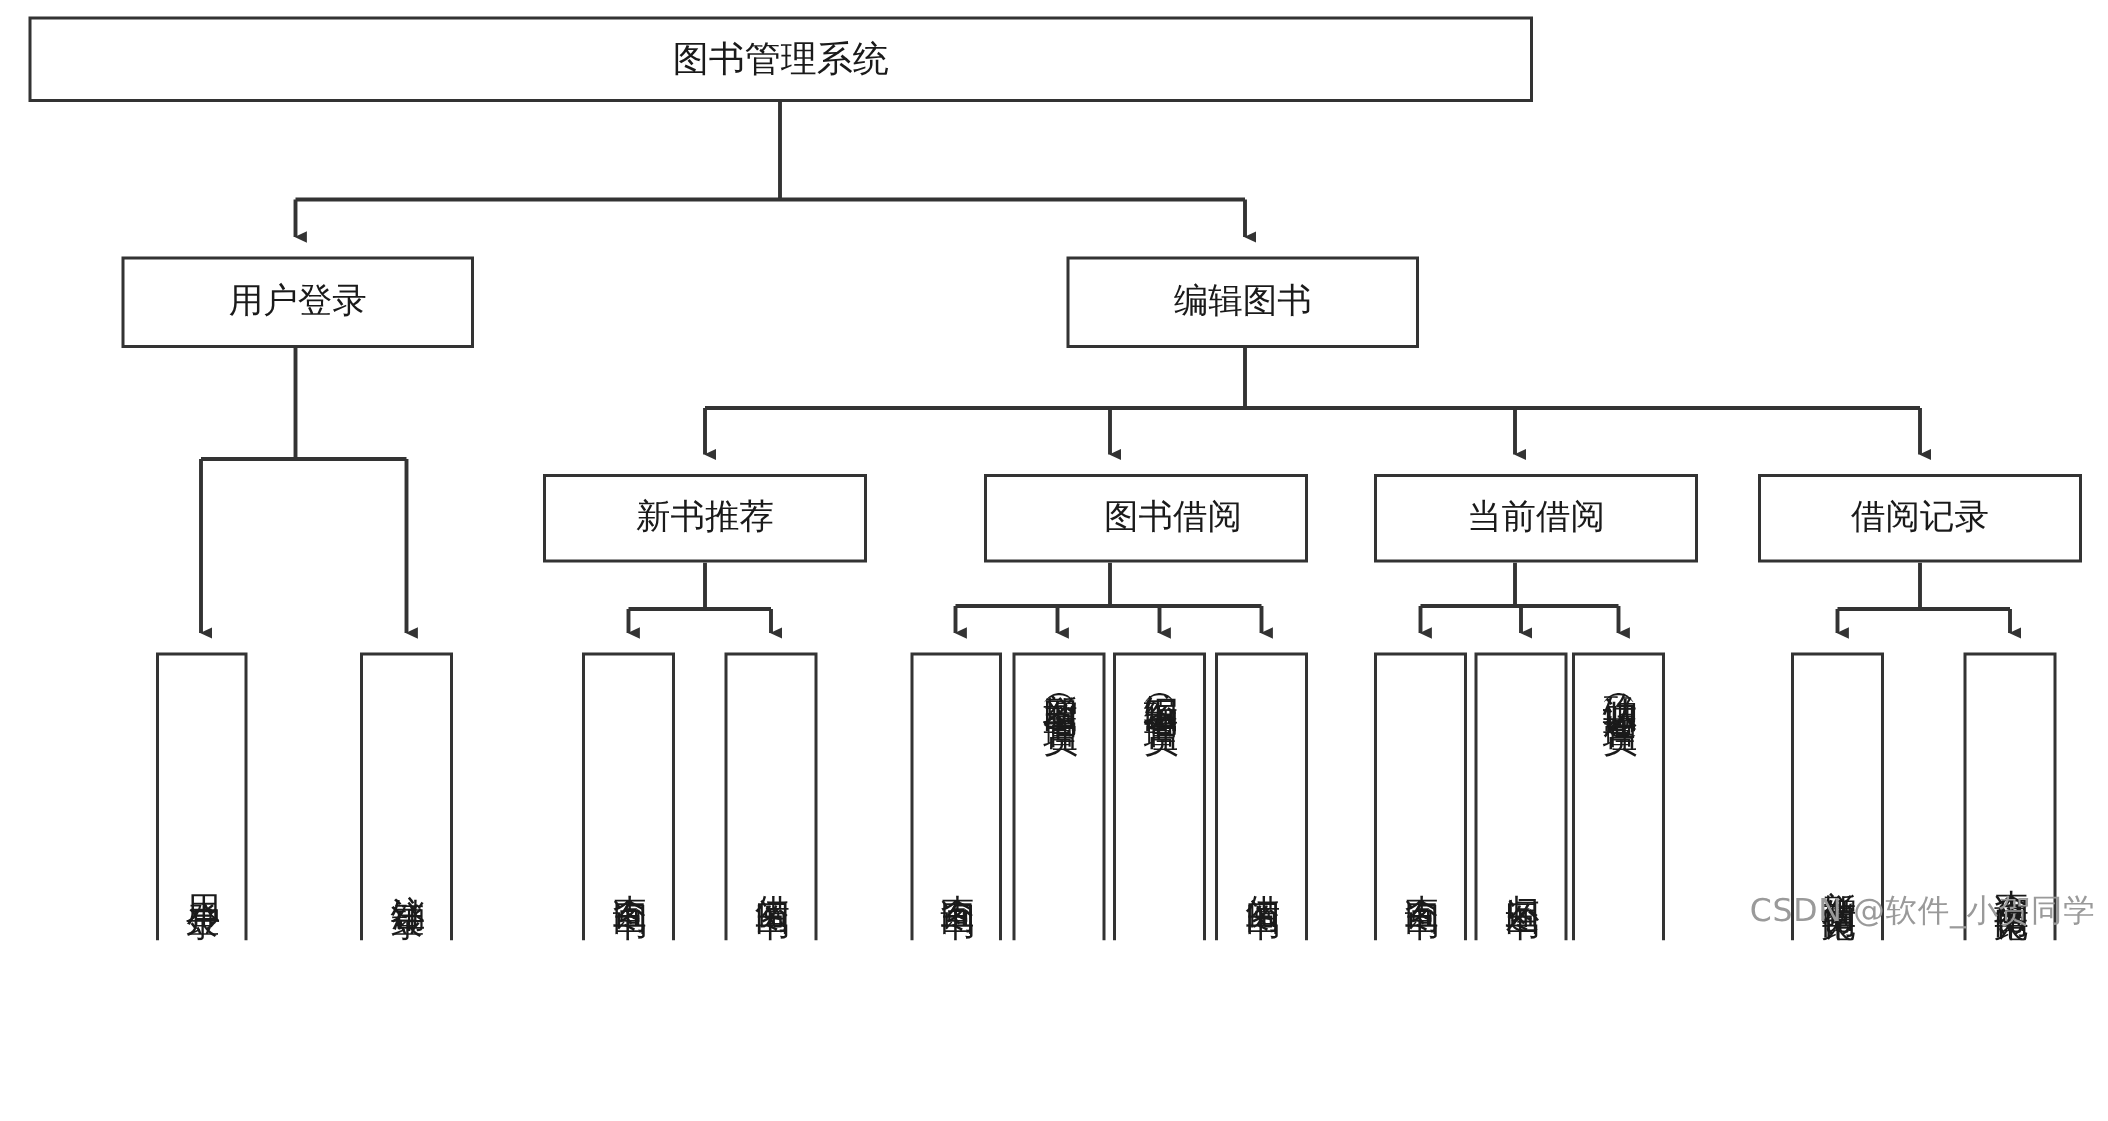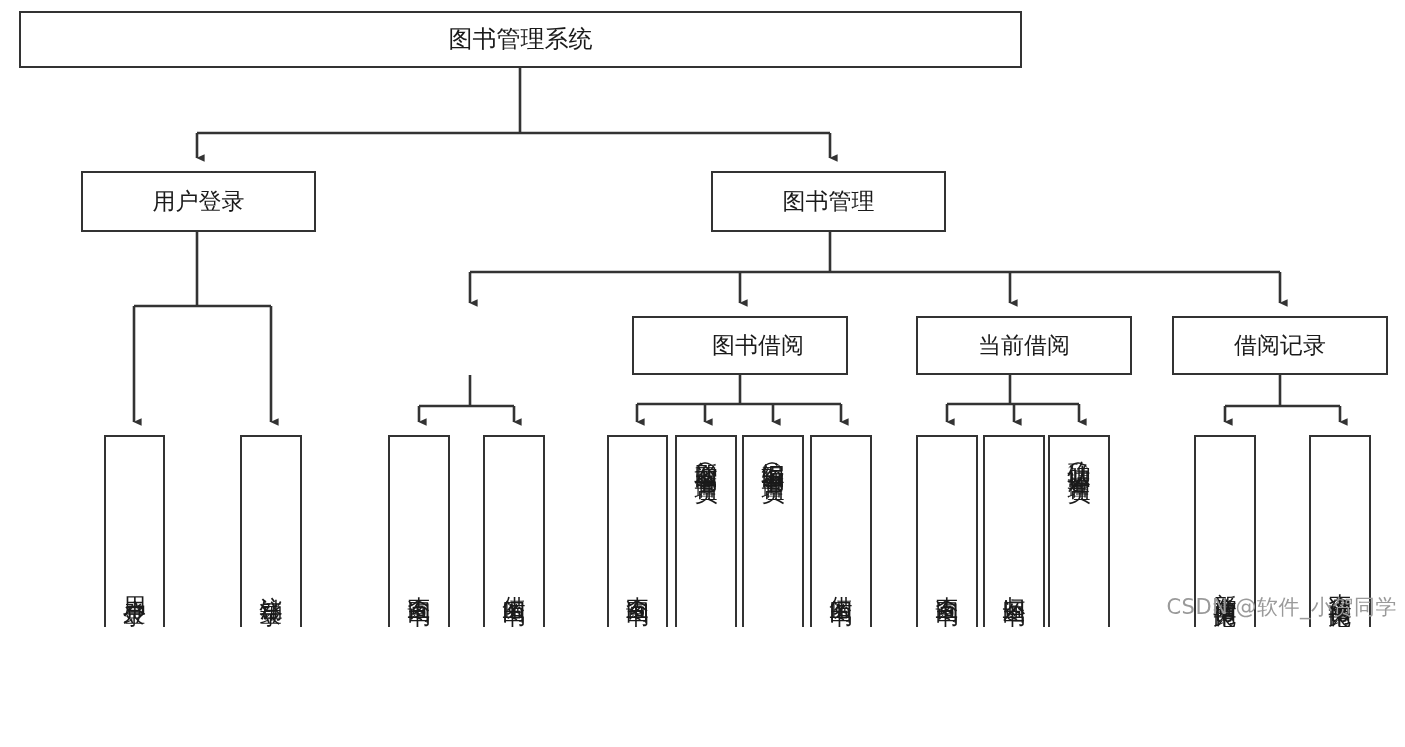--- a/index.html
+++ b/index.html
@@ -133,24 +133,27 @@
   </svg>
 
   <div class="node root horizontal" style="left:19px; top:11px; width:1003px; height:57px;">
     <span class="node-label">图书管理系统</span>
   </div>
 
   <div class="node horizontal" style="left:81px; top:171px; width:235px; height:61px;">
     <span class="node-label">用户登录</span>
   </div>
   <div class="node horizontal" style="left:711px; top:171px; width:235px; height:61px;">
-    <span class="node-label">图书管理</span>
-  </div>
-
-  <div class="node horizontal" style="left:632px; top:316px; width:216px; height:59px;padding-left:36px;">
+    <span class="node-label">编辑图书</span>
+  </div>
+
+  <div class="node horizontal" style="left:362px; top:316px; width:216px; height:59px;">
+    <span class="node-label">新书推荐</span>
+  </div>
+  <div class="node horizontal" style="left:656px; top:316px; width:216px; height:59px;padding-left:36px;">
     <span class="node-label">图书借阅</span>
   </div>
   <div class="node horizontal" style="left:902px; top:316px; width:216px; height:59px;margin-left:14px;">
     <span class="node-label">当前借阅</span>
   </div>
   <div class="node horizontal" style="left:1172px; top:316px; width:216px; height:59px;">
     <span class="node-label">借阅记录</span>
   </div>
 
   <div class="node vertical centered" style="left:104px; top:435px; width:61px; height:298px;">

